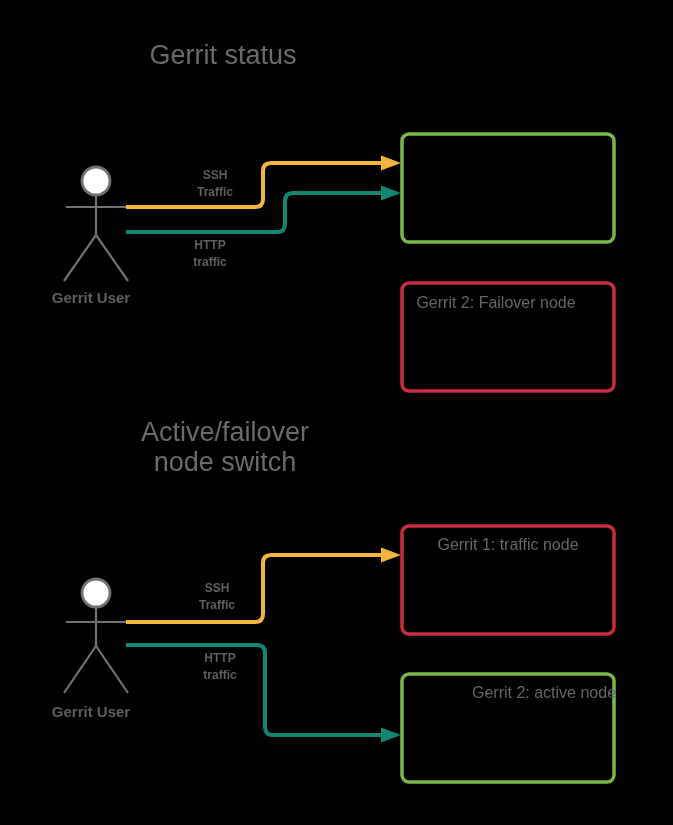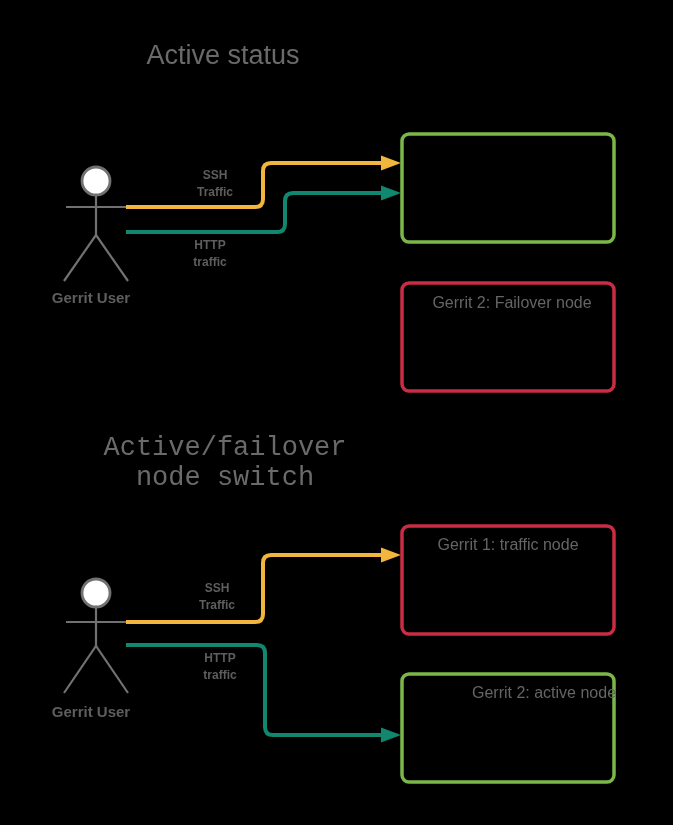--- a/index.html
+++ b/index.html
@@ -115,34 +115,34 @@
 
     <g>
       <path class="http-line" d="M126 645 H257 Q265 645 265 653 V727 Q265 735 273 735 H382"></path>
       <polygon class="http-head" points="381,727.5 401,735 381,742.5"></polygon>
     </g>
 
     <rect class="box-failover" x="402" y="526" width="212" height="108" rx="7"></rect>
     <rect class="box-active" x="402" y="674" width="212" height="108" rx="7"></rect>
   </svg>
 
-  <div class="txt title" style="left:223px; top:40px;">Active status</div>
+  <div class="txt title" style="left:223px; top:40px;">Gerrit status</div>
 
   <div class="txt traffic-label" style="left:215px; top:167px;">SSH
 Traffic</div>
 
   <div class="txt traffic-label" style="left:210px; top:237px;">HTTP
 traffic</div>
 
   <div class="txt actor-label" style="left:91px; top:289px;">Gerrit User</div>
 
 
-  <div class="txt node-label" style="left:406px; top:294px;text-align:center;">Gerrit 2: Failover node</div>
+  <div class="txt node-label" style="left:390px; top:294px;text-align:center;">Gerrit 2: Failover node</div>
 
-  <div class="txt title" style="left:225px; top:433px;font-family:Liberation Mono, monospace;">Active/failover
+  <div class="txt title" style="left:225px; top:417px;">Active/failover
 node switch</div>
 
   <div class="txt traffic-label" style="left:217px; top:580px;">SSH
 Traffic</div>
 
   <div class="txt traffic-label" style="left:220px; top:650px;">HTTP
 traffic</div>
 
   <div class="txt actor-label" style="left:91px; top:703px;">Gerrit User</div>
 

